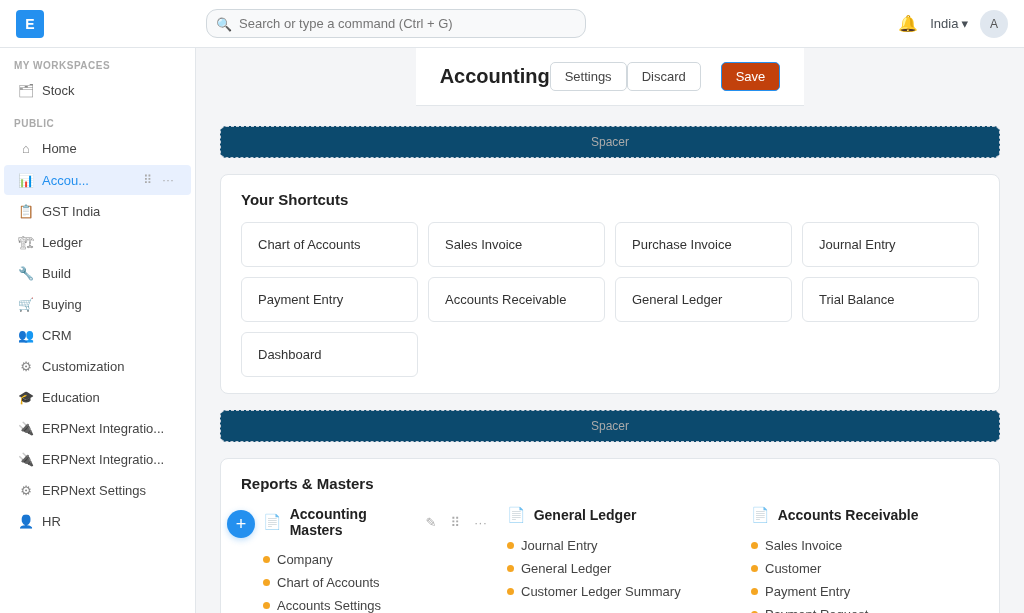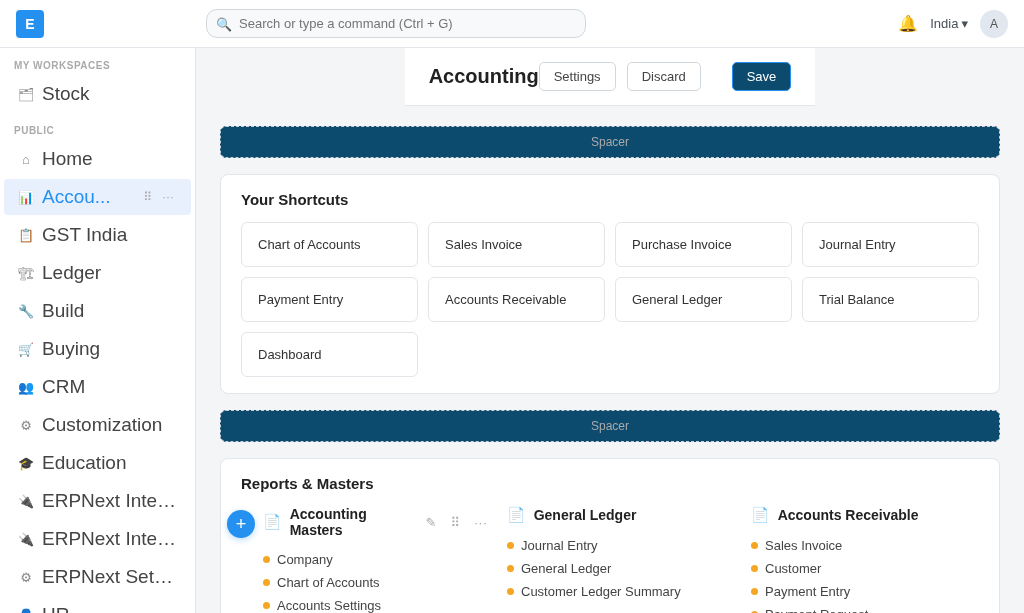--- a/index.html
+++ b/index.html
@@ -19,33 +19,33 @@
     
     .main-layout { display: flex; flex: 1; overflow: hidden; }
 
     
     .sidebar { width: 196px; background: #fff; border-right: 1px solid #e2e6ea; display: flex; flex-direction: column; overflow-y: auto; flex-shrink: 0; }
     .sidebar-section-label { font-size: 10px; font-weight: 600; color: #aaa; text-transform: uppercase; padding: 12px 14px 4px; letter-spacing: 0.5px; }
     .sidebar-item { display: flex; align-items: center; gap: 8px; padding: 7px 14px; cursor: pointer; border-radius: 4px; margin: 1px 4px; color: #444; }
     .sidebar-item.active { background: #e8f0fe; color: #2490ef; }
     .sidebar-item .icon { font-size: 13px; width: 16px; text-align: center; flex-shrink: 0; color: #888; }
     .sidebar-item.active .icon { color: #2490ef; }
-    .sidebar-item-label { font-size: 19px; flex: 1; white-space: nowrap; overflow: hidden; text-overflow: ellipsis; }
+    .sidebar-item-label { font-size: 13px; flex: 1; white-space: nowrap; overflow: hidden; text-overflow: ellipsis; }
     .sidebar-item-actions { display: flex; gap: 4px; margin-left: auto; }
     .sidebar-item-actions span { color: #aaa; font-size: 12px; cursor: pointer; padding: 1px 3px; border-radius: 2px; }
 
     
     .content { flex: 1; overflow-y: auto; background: #f4f5f7; }
 
     
     .page-header { background: #fff; border-bottom: 1px solid #e2e6ea; padding: 14px 24px; display: flex; align-items: center; }
     .page-title { font-size: 20px; font-weight: 600; color: #222; flex: 1; }
-    .header-actions { display: flex; gap: 11px; }
+    .header-actions { display: flex; gap: 0; }
     .btn { padding: 6px 14px; border-radius: 5px; font-size: 13px; cursor: pointer; border: 1px solid #d1d8dd; background: #fff; color: #444; }
-    .btn-primary { background: #0c4a6e; color: #fff; border-color: #2490ef; margin-left: 20px; }
+    .btn-primary { background: #c2410c; color: #fff; border-color: #2490ef; margin-left: 20px; }
 
     
     .workspace-content { padding: 20px 24px; }
 
     
     .spacer-block { border: 1.5px dashed #c9d0da; border-radius: 6px; padding: 8px; text-align: center; color: #aaa; font-size: 12px; margin-bottom: 16px; background: #0c4a6e; }
 
     
     .section-card { background: #fff; border: 1px solid #e2e6ea; border-radius: 8px; padding: 16px 20px; margin-bottom: 16px; }
     .section-title { font-size: 15px; font-weight: 700; color: #222; margin-bottom: 14px; }

